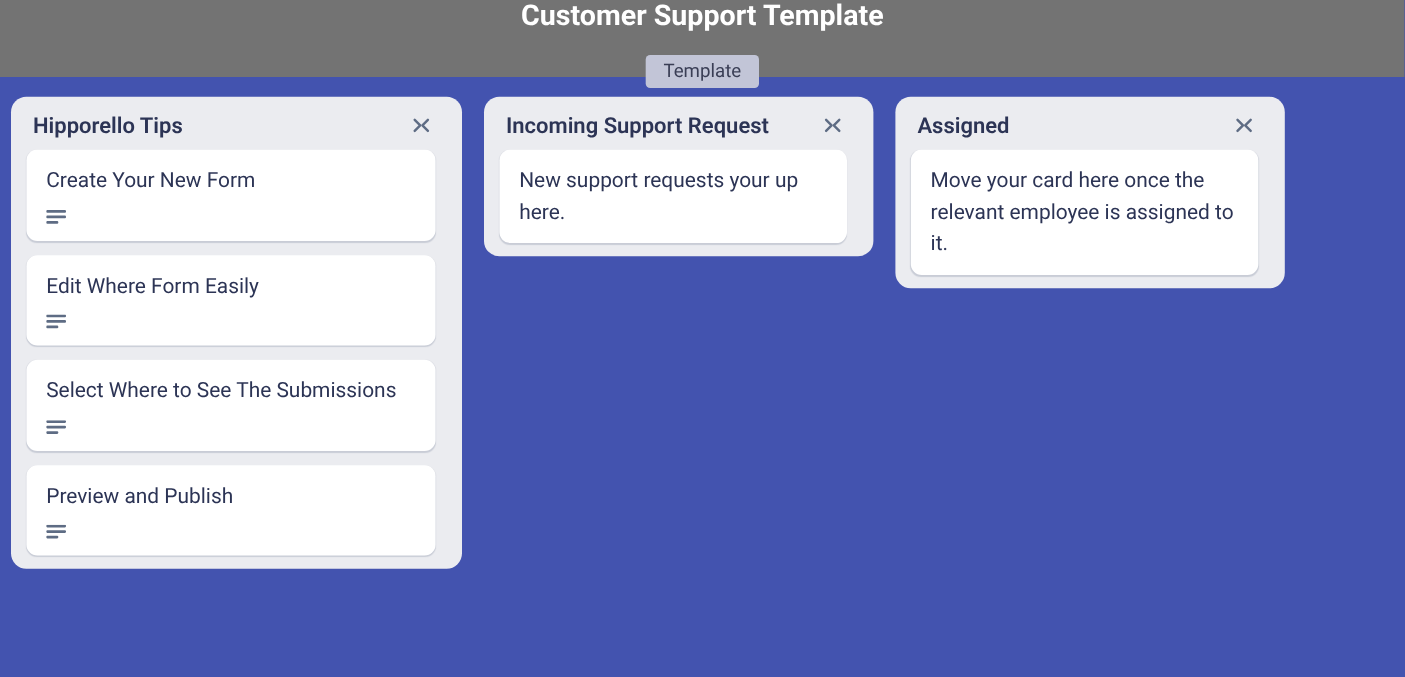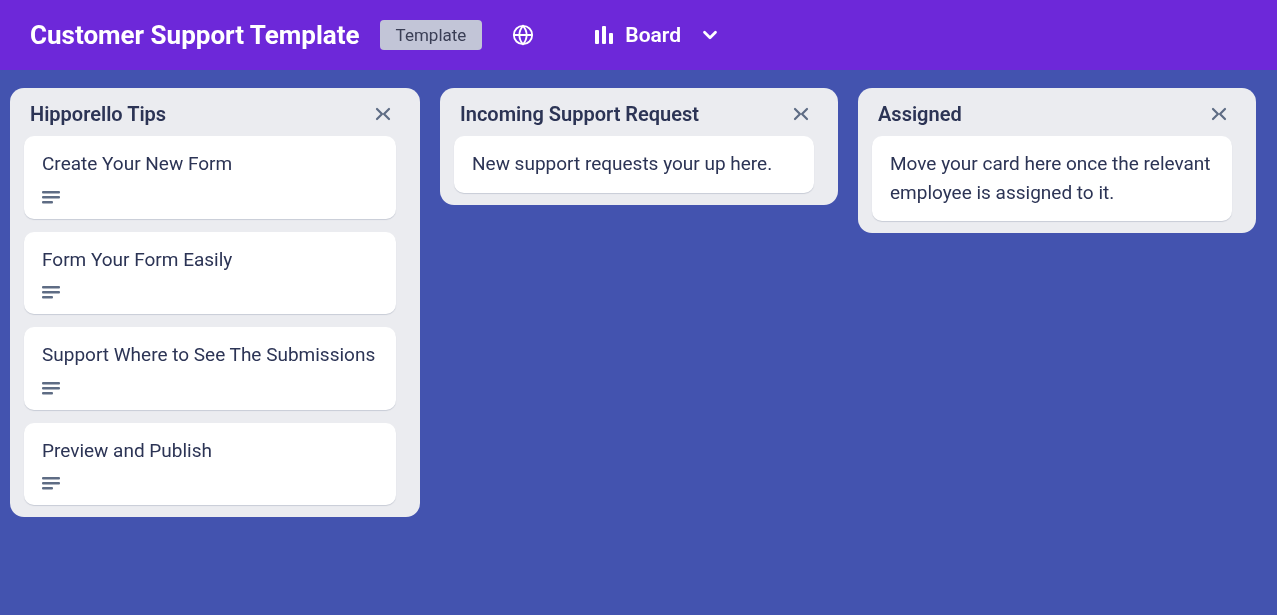--- a/index.html
+++ b/index.html
@@ -8,26 +8,27 @@
       padding: 0;
     }
     body {
       font-family: -apple-system, BlinkMacSystemFont, "Segoe UI", Roboto, Helvetica, Arial, sans-serif;
       background: #4353af;
       width: 1277px;
       height: 615px;
       overflow: hidden;
     }
     .header {
-      background: #6d28d9;
+      background: #737373;
       height: 70px;
       display: flex;
       align-items: center;
       padding: 0 30px;
       gap: 20px;
+      flex-direction: column;
     }
     .board-title {
       color: #ffffff;
       font-size: 26px;
       font-weight: 700;
     }
     .template-badge {
       background: #c2c5d7;
       color: #3a3e55;
       padding: 5px 16px;
@@ -85,21 +86,21 @@
     .list {
       background: #ebecf0;
       border-radius: 14px;
       width: 410px;
       flex-shrink: 0;
       display: flex;
       flex-direction: column;
       max-height: 100%;
     }
     .list.narrow {
-      width: 398px;
+      width: 354px;
     }
     .list-header {
       display: flex;
       justify-content: space-between;
       align-items: center;
       padding: 14px 24px 10px 20px;
     }
     .list-title {
       color: #2c3455;
       font-size: 20px;
@@ -200,33 +201,33 @@
           <span class="description-icon">
             <svg viewBox="0 0 18 14" fill="currentColor">
                 <rect x="0" y="0" width="18" height="2.5" rx="1"></rect>
                 <rect x="0" y="5" width="18" height="2.5" rx="1"></rect>
                 <rect x="0" y="10" width="11" height="2.5" rx="1"></rect>
               </svg>
           </span>
         </div>
       </div>
       <div class="card">
-        <div class="card-title">Form Your Form Easily</div>
-        <div class="card-icons">
-          <span class="description-icon">
-            <svg viewBox="0 0 18 14" fill="currentColor">
-                <rect x="0" y="0" width="18" height="2.5" rx="1"></rect>
-                <rect x="0" y="5" width="18" height="2.5" rx="1"></rect>
-                <rect x="0" y="10" width="11" height="2.5" rx="1"></rect>
-              </svg>
-          </span>
-        </div>
-      </div>
-      <div class="card">
-        <div class="card-title">Support Where to See The Submissions</div>
+        <div class="card-title">Edit Where Form Easily</div>
+        <div class="card-icons">
+          <span class="description-icon">
+            <svg viewBox="0 0 18 14" fill="currentColor">
+                <rect x="0" y="0" width="18" height="2.5" rx="1"></rect>
+                <rect x="0" y="5" width="18" height="2.5" rx="1"></rect>
+                <rect x="0" y="10" width="11" height="2.5" rx="1"></rect>
+              </svg>
+          </span>
+        </div>
+      </div>
+      <div class="card">
+        <div class="card-title">Select Where to See The Submissions</div>
         <div class="card-icons">
           <span class="description-icon">
             <svg viewBox="0 0 18 14" fill="currentColor">
                 <rect x="0" y="0" width="18" height="2.5" rx="1"></rect>
                 <rect x="0" y="5" width="18" height="2.5" rx="1"></rect>
                 <rect x="0" y="10" width="11" height="2.5" rx="1"></rect>
               </svg>
           </span>
         </div>
       </div>

